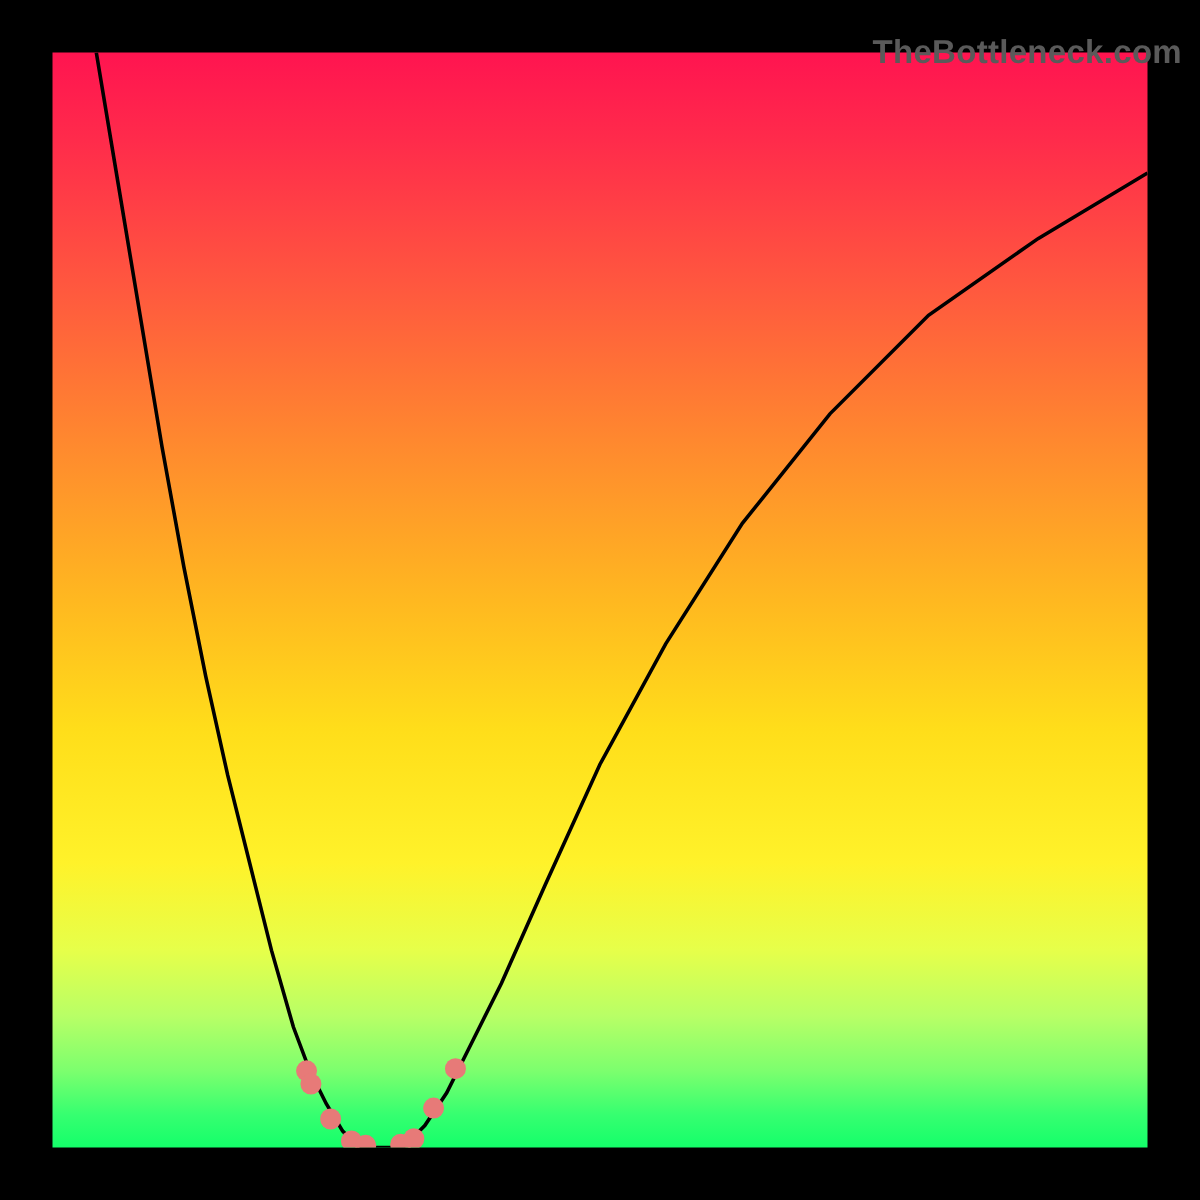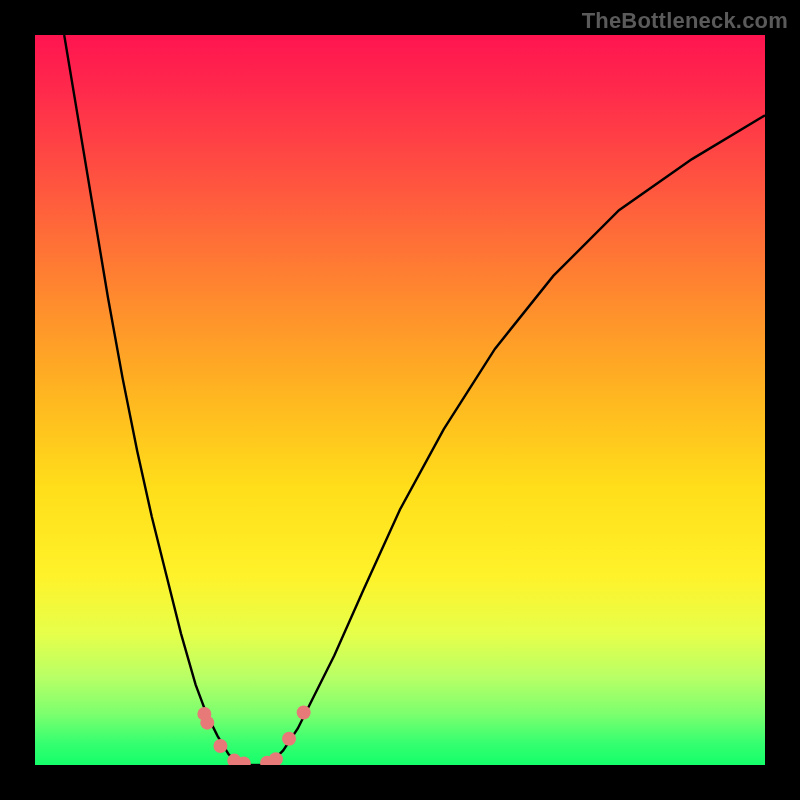--- a/index.html
+++ b/index.html
@@ -38,21 +38,21 @@
       #e6ff4a 82%,
       #b8ff66 88%,
       #7cff6e 93%,
       #36ff70 97%,
       #14ff6a 100%
     );
   }
   .attribution {
     position: absolute;
     right: 12px;
-    top: 8px;
+    top: 22px;
     font-size: 22px;
     font-weight: 600;
     color: #5a5a5a;
     letter-spacing: 0.2px;
   }
   svg.curves {
     position: absolute;
     left: 0;
     top: 0;
     width: 730px;

